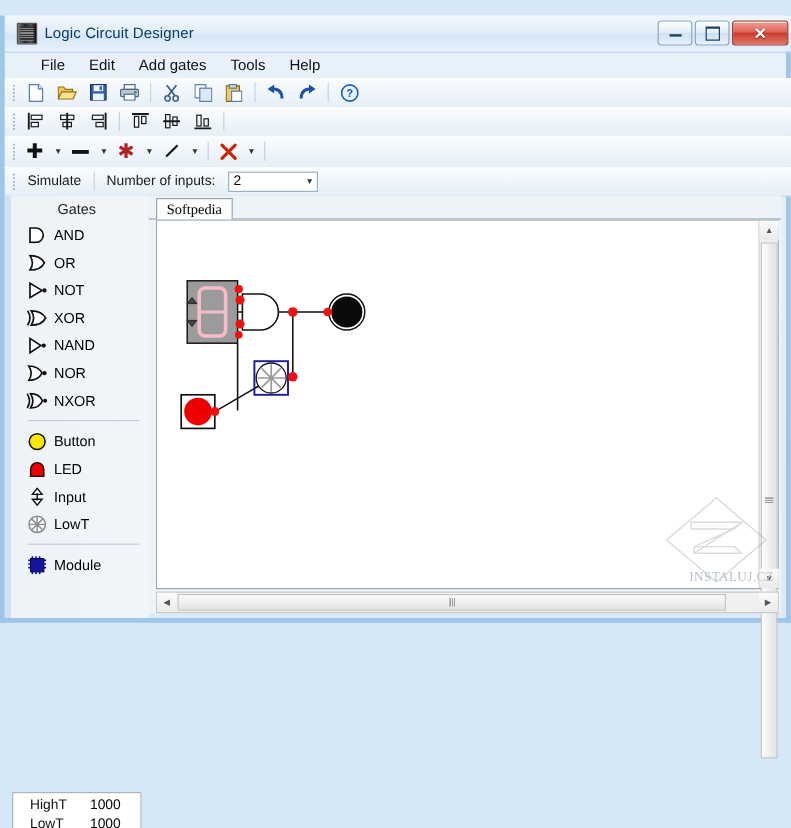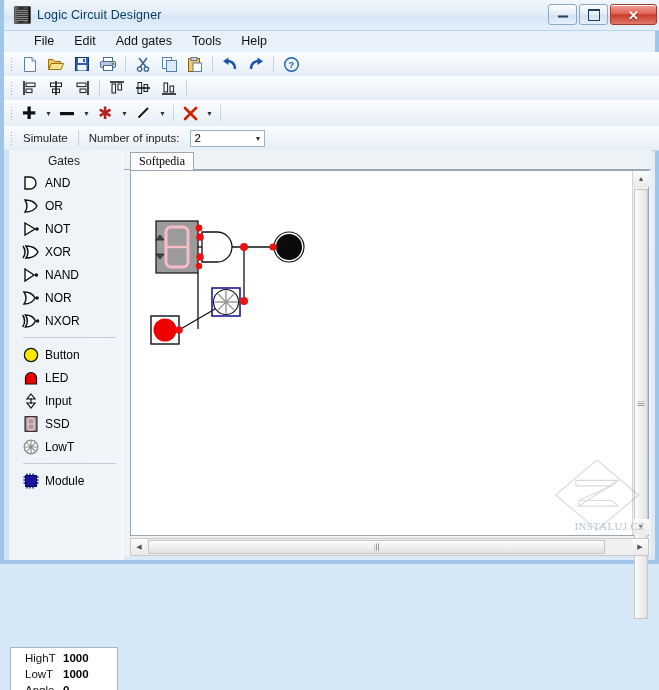--- a/index.html
+++ b/index.html
@@ -3,21 +3,21 @@
 <meta charset="utf-8">
 <style>
   html,body{margin:0;padding:0;}
   body{
     width:659px;height:690px;overflow:hidden;
     font-family:"Liberation Sans", sans-serif;
     font-size:12px;
     background:#d6e7f7;
   }
   .window{
-    position:absolute;left:0;top:0;width:659px;height:564px;
+    position:absolute;left:0;top:13px;width:659px;height:506px;
     box-sizing:border-box;
     border:4px solid #9fc6e8;
     border-top:0;
     background:linear-gradient(#e9f2fb,#dceaf7);
   }
   
   .titlebar{
     position:absolute;left:0;top:0;width:659px;height:30px;
     background:linear-gradient(#f1f7fd 0%,#e3eef9 45%,#d6e6f6 55%,#e6f0fa 100%);
     border-bottom:1px solid #b8d4ec;
@@ -104,21 +104,21 @@
   .glabel{font-size:12px;color:#000;}
   .gsep{height:1px;background:#c4ced8;margin:5px 8px 5px 2px;}
   
   .propgrid{
     position:absolute;left:6px;width:108px;top:497px;height:120px;
     background:#fff;border:1px solid #a9b4bf;box-sizing:border-box;
     padding:2px 0 0 0;
   }
   .prow{display:flex;height:16px;align-items:center;font-size:11.5px;padding-left:14px;}
   .pname{color:#111;width:38px;}
-  .pval{color:#000;font-weight:bold;}
+  .pval{color:#000;font-weight:normal;margin-left:12px;}
   
   .mainarea{
     position:absolute;left:120px;top:150px;right:4px;bottom:4px;
     background:#eef3f8;
     font-family:Liberation Serif, serif;
   }
   .tabstrip{position:absolute;left:0;top:0;right:0;height:20px;}
   .tab{
     position:absolute;left:6px;top:2px;height:18px;min-width:54px;
     background:#fdfdfd;border:1px solid #9aa7b3;border-bottom:none;
@@ -485,30 +485,20 @@
         <span class="gicon">
           <svg width="14" height="16" viewBox="0 0 14 16">
             <path d="M7 1 L11 6 H3 Z" fill="#fff" stroke="#111" stroke-width="1.2"></path>
             <path d="M3 10 H11 L7 15 Z" fill="#fff" stroke="#111" stroke-width="1.2"></path>
             <path d="M7 5 V11" stroke="#111" stroke-width="1.2"></path>
           </svg>
         </span>
         <span class="glabel">Input</span>
       </div>
 
-      <div class="grow">
-        <span class="gicon">
-          <svg width="14" height="16" viewBox="0 0 14 16">
-            <rect x="1" y="0.7" width="12" height="14.6" fill="#9b9b9b" stroke="#111"></rect>
-            <rect x="4" y="2.4" width="6" height="11.2" rx="1.2" fill="none" stroke="#f7b9c6" stroke-width="1.6"></rect>
-            <path d="M4 8 H10" stroke="#f7b9c6" stroke-width="1.4"></path>
-          </svg>
-        </span>
-        <span class="glabel">SSD</span>
-      </div>
 
       <div class="grow">
         <span class="gicon">
           <svg width="16" height="16" viewBox="0 0 16 16">
             <circle cx="8" cy="8" r="6.8" fill="#fff" stroke="#8d8d8d" stroke-width="1.3"></circle>
             <g stroke="#8d8d8d" stroke-width="1.2">
               <path d="M8 1.6 V14.4 M1.6 8 H14.4 M3.6 3.6 L12.4 12.4 M12.4 3.6 L3.6 12.4"></path>
             </g>
           </svg>
         </span>

